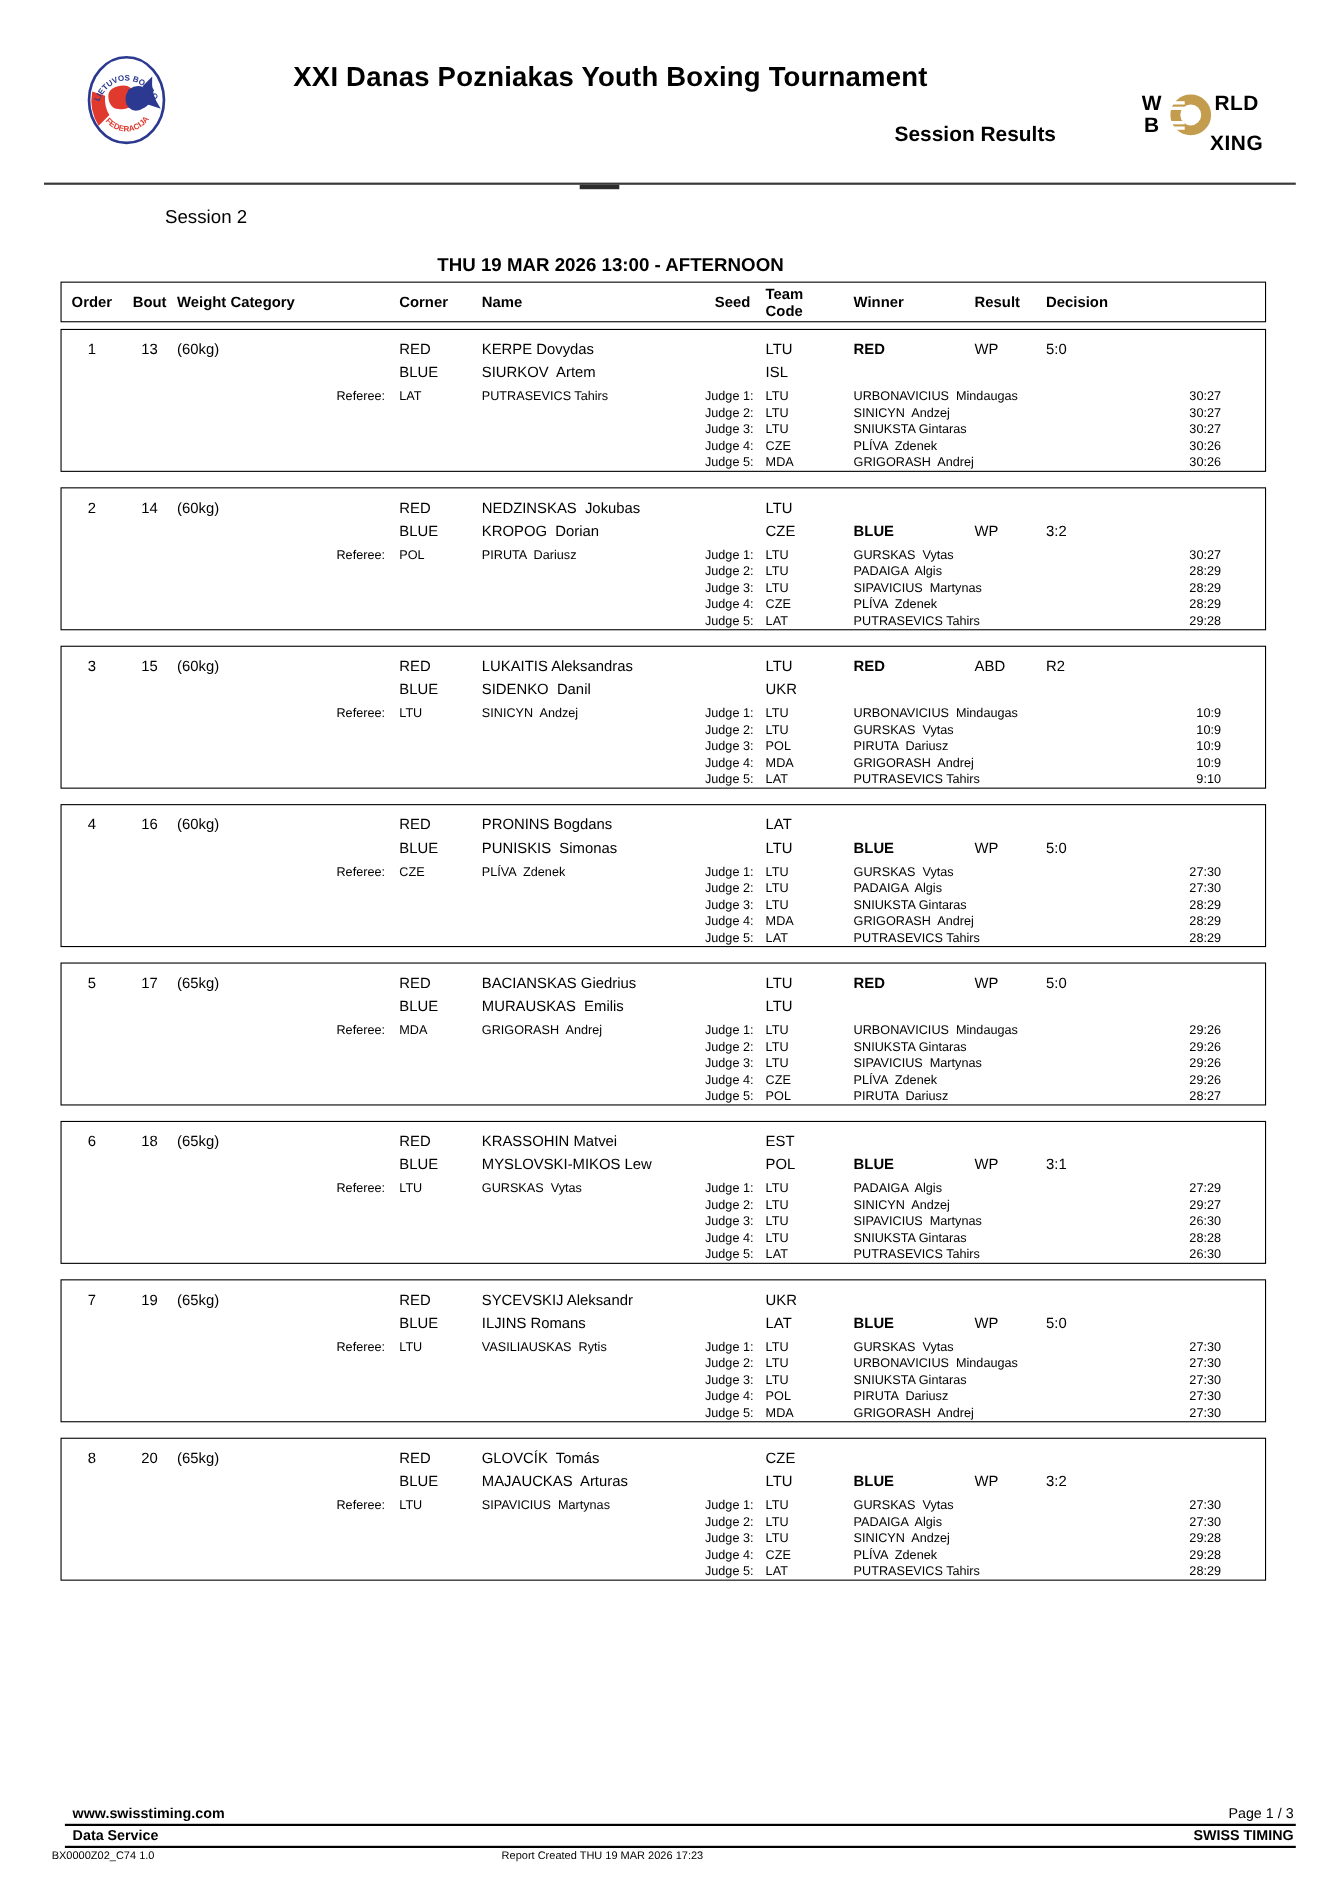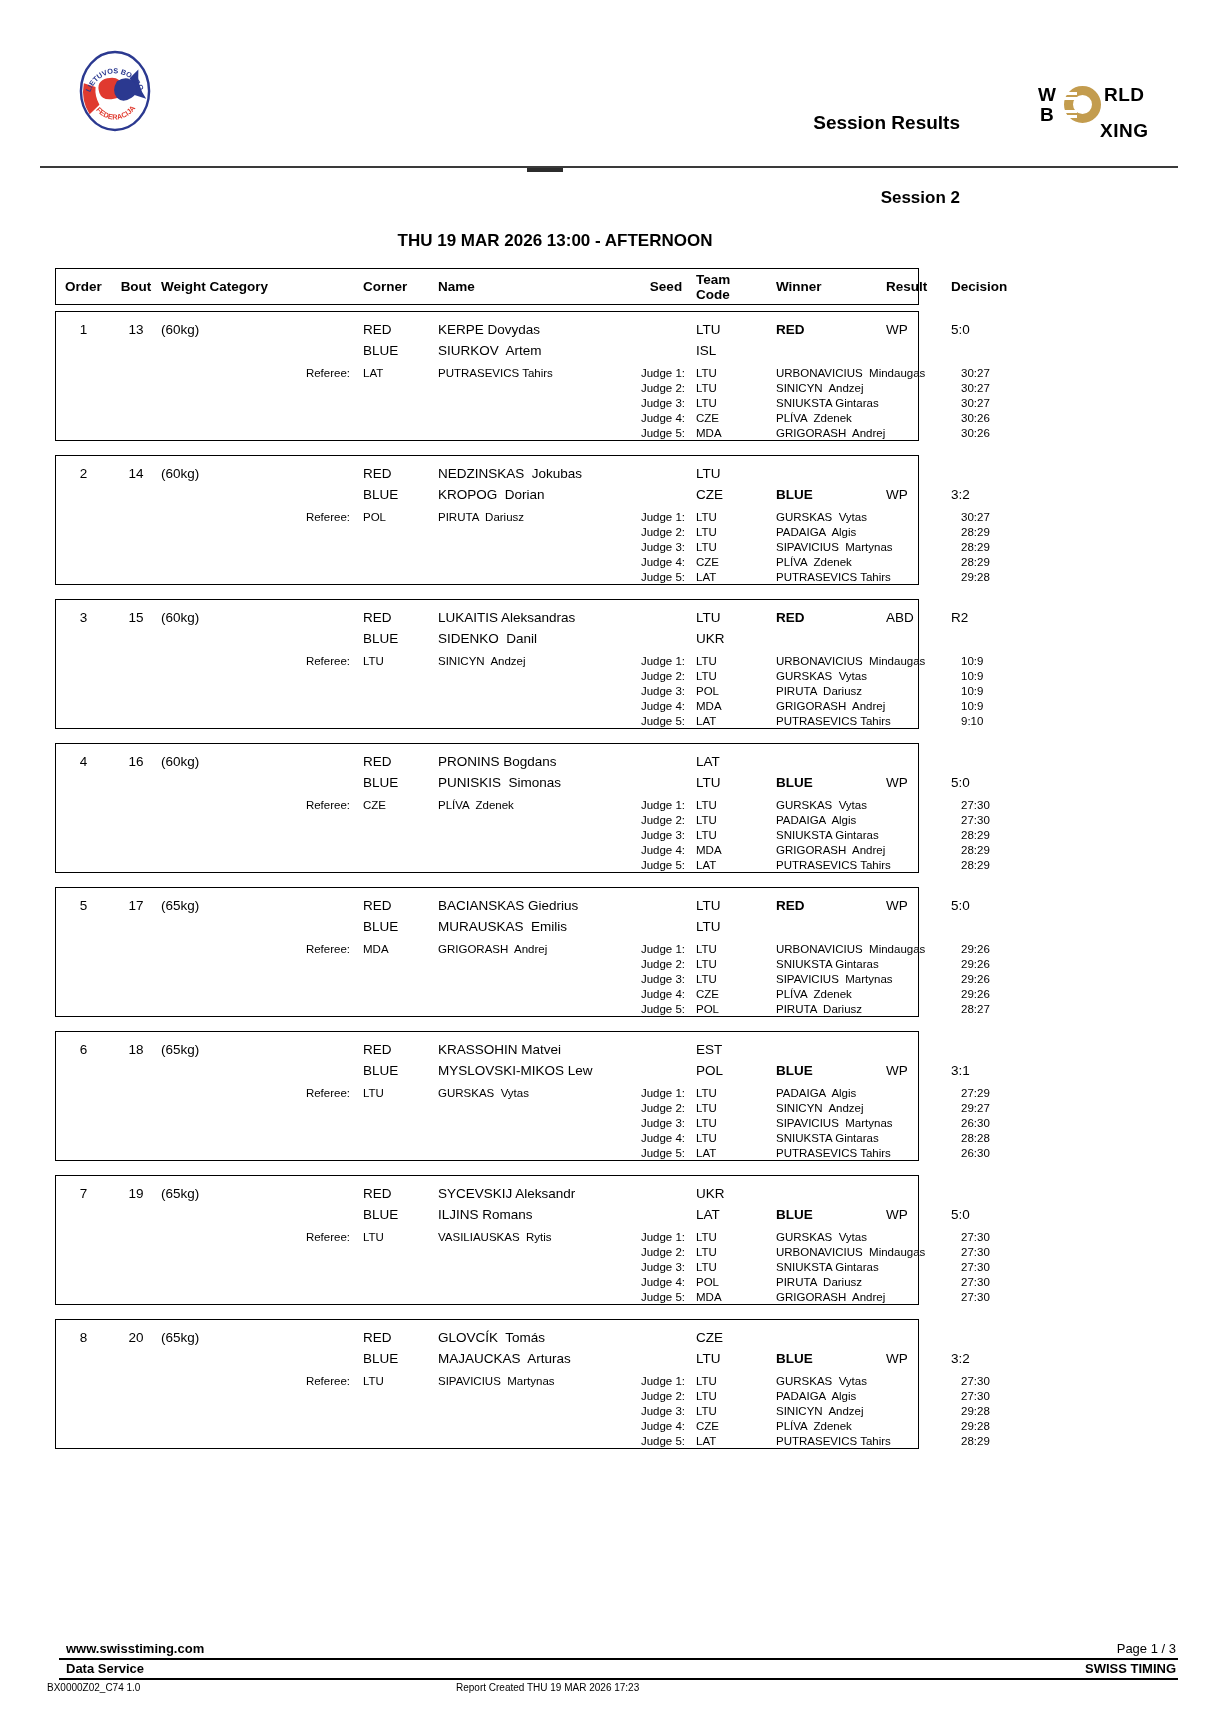--- a/index.html
+++ b/index.html
@@ -7,38 +7,38 @@
         font-family:"Liberation Sans",sans-serif;color:#000;}
 
   
   .fed-logo{position:absolute;left:78px;top:50px;width:74px;height:82px;}
   .doc-title{position:absolute;left:150px;top:56px;width:810px;text-align:center;
              font-size:25px;font-weight:bold;letter-spacing:.2px;}
   .doc-subtitle{position:absolute;left:150px;top:112px;width:810px;text-align:right;
              font-size:19px;font-weight:bold;}
   .top-rule{position:absolute;left:40px;top:166px;width:1138px;height:2px;background:#3a3a3a;}
   .top-rule-mark{position:absolute;left:527px;top:168px;width:36px;height:4px;background:#2c2c2c;}
-  .session-title{position:absolute;left:150px;top:188px;width:810px;text-align:right;
-             font-size:17px;font-weight:bold;}
+  .session-title{position:absolute;left:150px;top:188px;width:810px;text-align:left;
+             font-size:17px;font-weight:normal;}
   .session-datetime{position:absolute;left:150px;top:231px;width:810px;text-align:center;
              font-size:17px;font-weight:bold;}
 
   
   .wb{position:absolute;left:1038px;top:85px;width:122px;height:42px;}
   .wb span{position:absolute;font-weight:800;font-size:19px;line-height:19px;letter-spacing:.5px;}
   .wb .wb-w{left:0;top:0;}
   .wb .wb-rld{left:66px;top:0;}
   .wb .wb-b{left:2px;top:20px;}
   .wb .wb-xing{left:62px;top:20px;margin-top:16px;}
   .wb-ring{position:absolute;left:26px;top:1px;width:37px;height:37px;border-radius:50%;
            box-sizing:border-box;border:9px solid #C39C4E;}
   .wb-stripe{position:absolute;left:24px;width:15px;height:2.5px;background:#fff;}
 
   
-  .results{position:absolute;left:55px;top:268px;width:864px;}
+  .results{position:absolute;left:55px;top:256px;width:1096px;}
   .table-header{box-sizing:border-box;border:1.5px solid #000;height:37px;display:grid;
        grid-template-columns:55px 50px 202px 75px 211px 47px 80px 110px 65px 1fr;
        align-items:center;font-weight:bold;font-size:13.5px;}
   .table-header .hc{text-align:center;}
   .table-header .hr{text-align:center;padding-right:13px;}
   .table-header .hcode{line-height:15px;}
 
   .bout-box{box-sizing:border-box;border:1.5px solid #000;height:130px;margin-top:14px;
             padding-top:7px;}
   #bouts-host .bout-box:first-child{margin-top:6px;}
@@ -85,20 +85,21 @@
       </defs>
       <text font-size="7.5" font-weight="bold" fill="#2b3990" font-family="Liberation Sans, sans-serif">
         <textPath href="#arcTop" startOffset="6%">LIETUVOS BOKSO</textPath>
       </text>
       <text font-size="7.5" font-weight="bold" fill="#e03a2f" font-family="Liberation Sans, sans-serif">
         <textPath href="#arcBot" startOffset="16%">FEDERACIJA</textPath>
       </text>
     </svg>
   </div>
 
+  <div class="doc-title">XXI Danas Pozniakas Youth Boxing Tournament</div>
   <div class="doc-subtitle">Session Results</div>
 
   <div class="wb">
     <span class="wb-w">W</span>
     <span class="wb-rld">RLD</span>
     <span class="wb-b">B</span>
     <span class="wb-xing">XING</span>
     <div class="wb-ring"></div>
     <div class="wb-stripe" style="top:7px"></div>
     <div class="wb-stripe" style="top:12px"></div>

